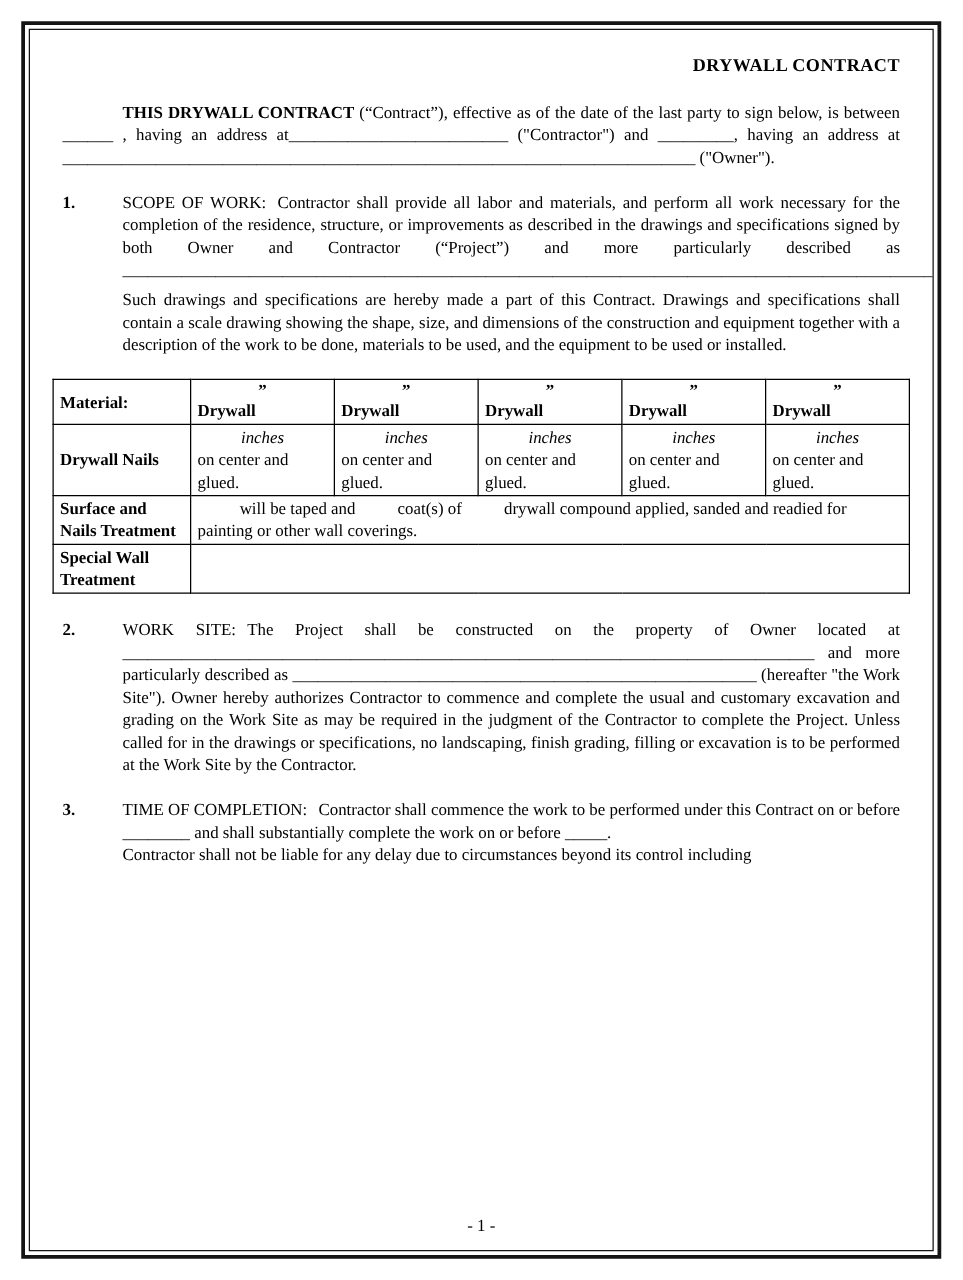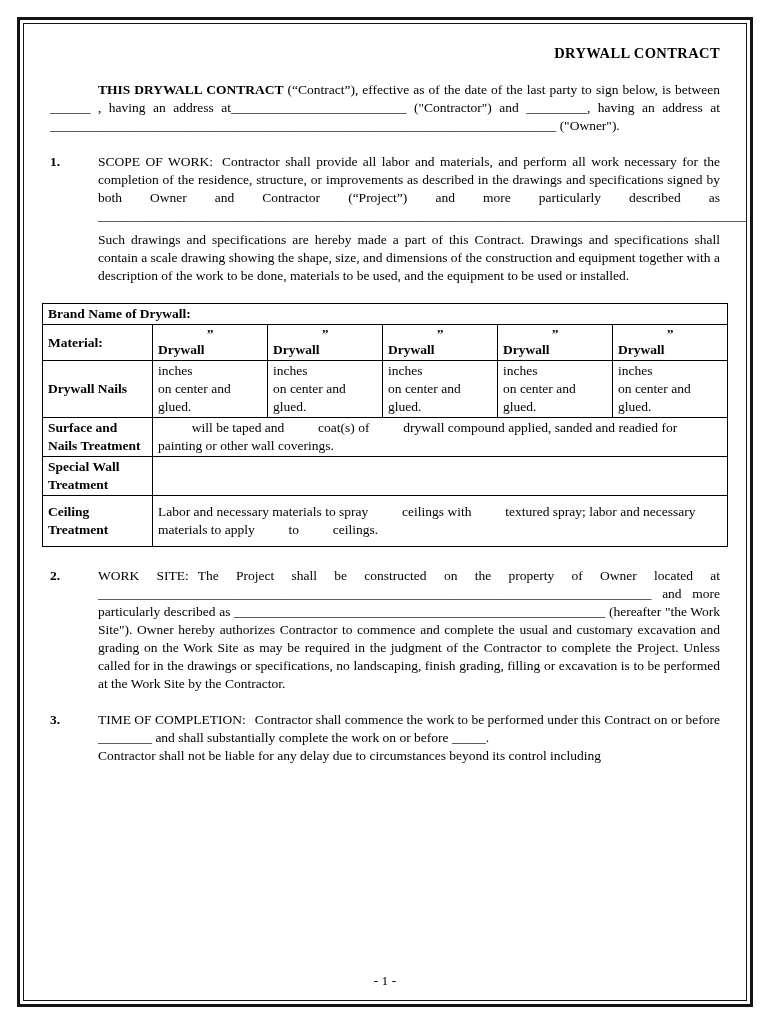--- a/index.html
+++ b/index.html
@@ -40,21 +40,21 @@
     border-collapse: collapse; table-layout: fixed;
     width: calc(100% + 16px); margin: 0 -8px 20px -8px;
   }
   .dtable td {
     border: 1px solid #000; padding: 1px 5px;
     vertical-align: top; line-height: 18px;
   }
   col.c0 { width: 110px; }
   .vmid { vertical-align: middle !important; }
   .ditto { text-align: center; line-height: 15px; font-weight: bold; }
-  .center { text-align: left; }
+  .center { text-align: center; font-style: italic; }
   .prewrap { white-space: pre-wrap; }
   .h38 td { height: 36px; }
   .h50 td { height: 48px; }
   .footer { position: absolute; left: 0; right: 0; bottom: 10px; text-align: center; }
 </style>
 </head>
 <body>
 
 <div class="page">
   <div class="frame-outer">
@@ -76,23 +76,20 @@
       <table class="dtable">
         <colgroup>
           <col class="c0">
             <col>
             <col>
             <col>
             <col>
             <col>
         </colgroup>
         <tbody>
-            <tr>
-          <td colspan="6" class="b">Brand Name of Drywall:</td>
-        </tr>
         <tr>
           <td class="b vmid">Material:</td>
           <td>
             <div class="ditto">”</div>
             <div class="b">Drywall</div>
           </td>
           <td>
             <div class="ditto">”</div>
             <div class="b">Drywall</div>
           </td>
@@ -133,24 +130,20 @@
           </td>
         </tr>
         <tr>
           <td class="b">Surface and Nails Treatment</td>
           <td colspan="5" class="prewrap vmid">          will be taped and          coat(s) of          drywall compound applied, sanded and readied for painting or other wall coverings.</td>
         </tr>
         <tr class="h38">
           <td class="b">Special Wall Treatment</td>
           <td colspan="5"></td>
         </tr>
-        <tr class="h50">
-          <td class="b vmid">Ceiling Treatment</td>
-          <td colspan="5" class="prewrap vmid">Labor and necessary materials to spray          ceilings with          textured spray; labor and necessary materials to apply          to          ceilings.</td>
-        </tr>
       </tbody>
         </table>
 
       <div class="section">
         <div class="sec-num">2.</div>
         <div class="sec-body">
           <p class="just"><span class="head">WORK SITE:</span><span>The Project shall be constructed on the property of Owner located at __________________________________________________________________________________ and more particularly described as _______________________________________________________ (hereafter "the Work Site").  Owner hereby authorizes Contractor to commence and complete the usual and customary excavation and grading on the Work Site as may be required in the judgment of the Contractor to complete the Project.  Unless called for in the drawings or specifications, no landscaping, finish grading, filling or excavation is to be performed at the Work Site by the Contractor.</span></p>
         </div>
       </div>
 

